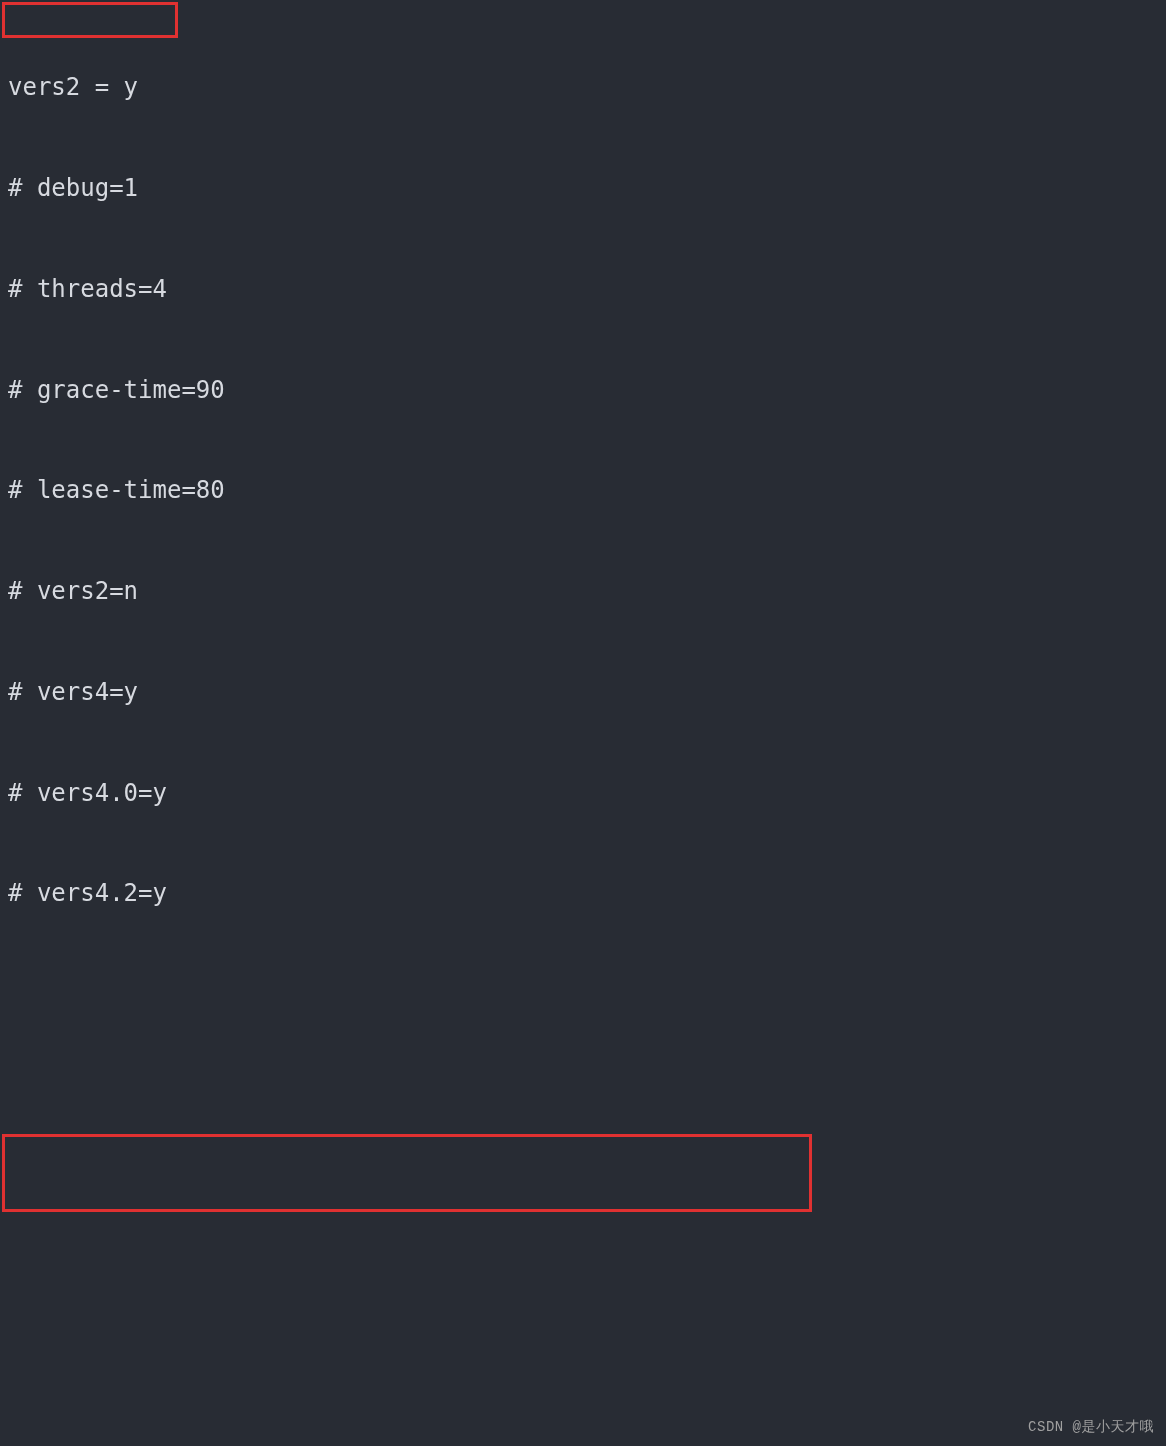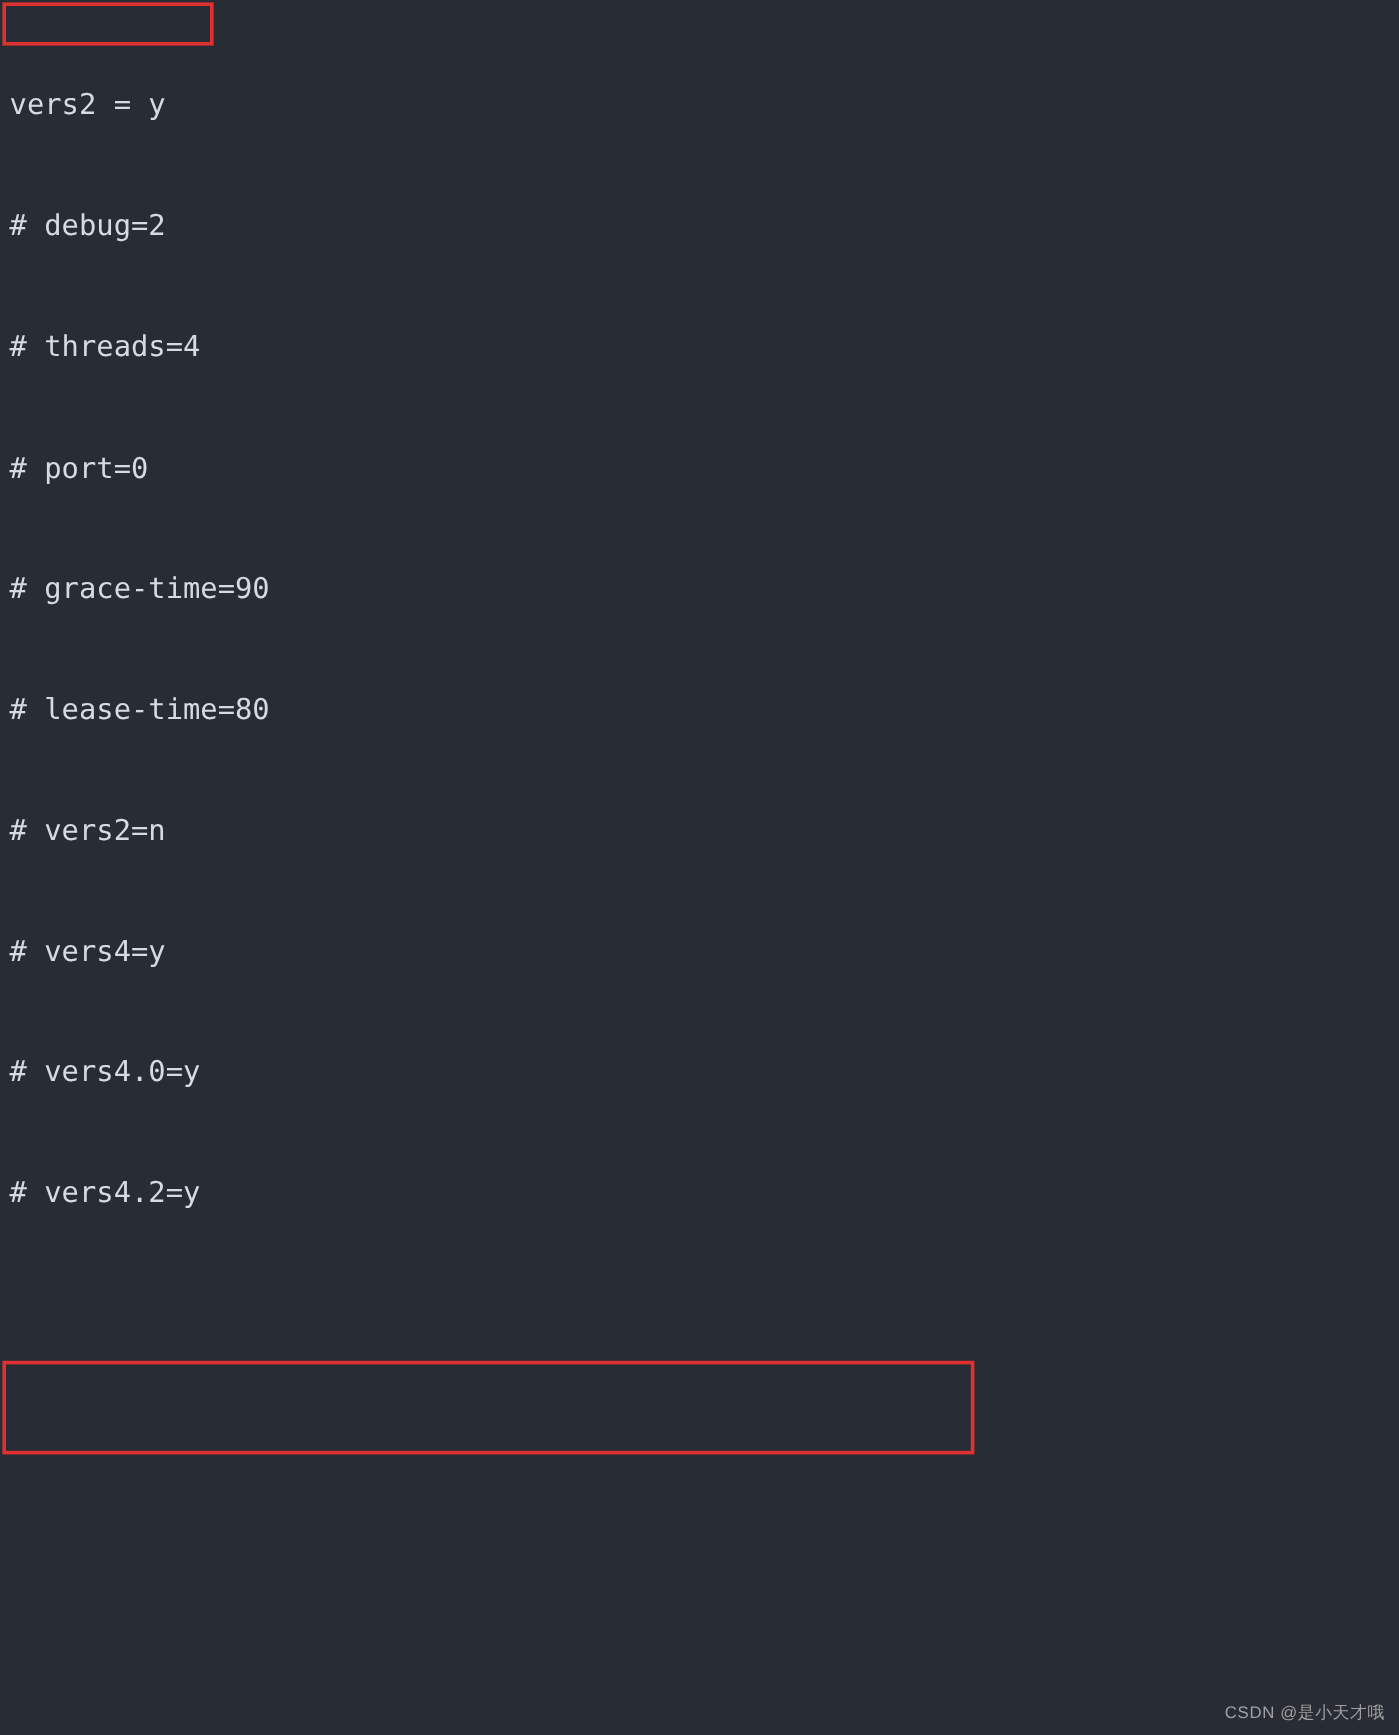--- a/index.html
+++ b/index.html
@@ -41,32 +41,31 @@
     border: 3px solid #e03131;
     box-sizing: border-box;
     pointer-events: none;
   }
   .watermark {
     position: absolute;
     right: 12px;
     bottom: 8px;
     font-size: 14px;
     color: #a0a0a0;
-    font-family: Liberation Sans, sans-serif;
+    font-family: Liberation Mono, monospace;
     letter-spacing: 0.5px;
   }
 </style>
 </head>
 <body>
 
 <div class="terminal">
   <div class="line">vers2 = y</div>
-  <div class="line"># debug=2</div>
+  <div class="line"># debug=1</div>
   <div class="line"># threads=4</div>
-  <div class="line"># port=0</div>
   <div class="line"># grace-time=90</div>
   <div class="line"># lease-time=80</div>
   <div class="line"># vers2=n</div>
   <div class="line"># vers4=y</div>
   <div class="line"># vers4.0=y</div>
   <div class="line"># vers4.2=y</div>
   
   
   
   

